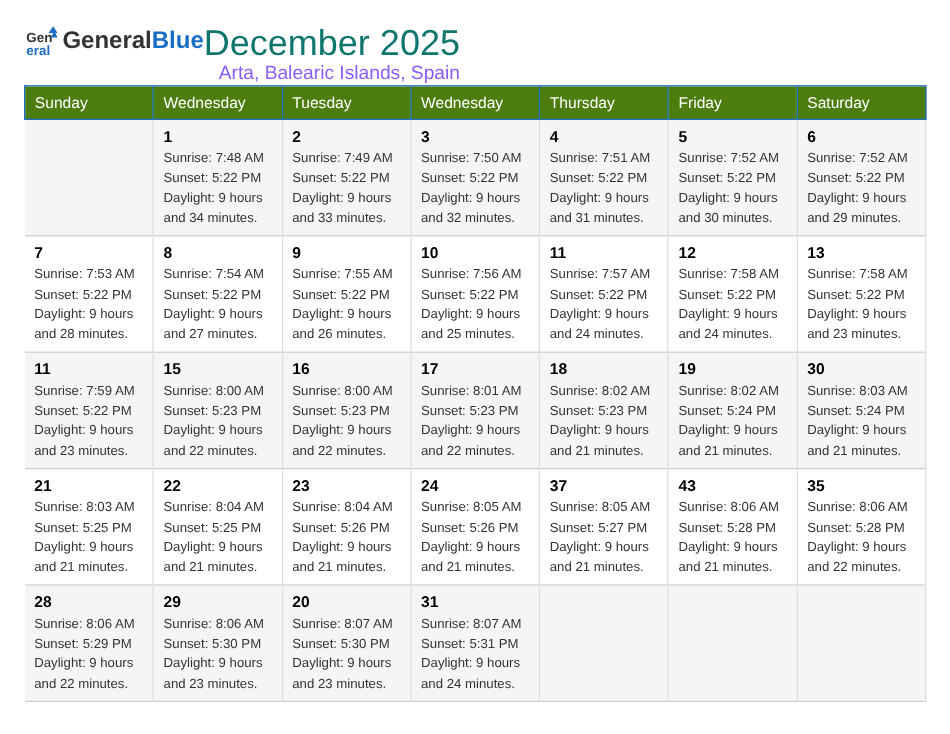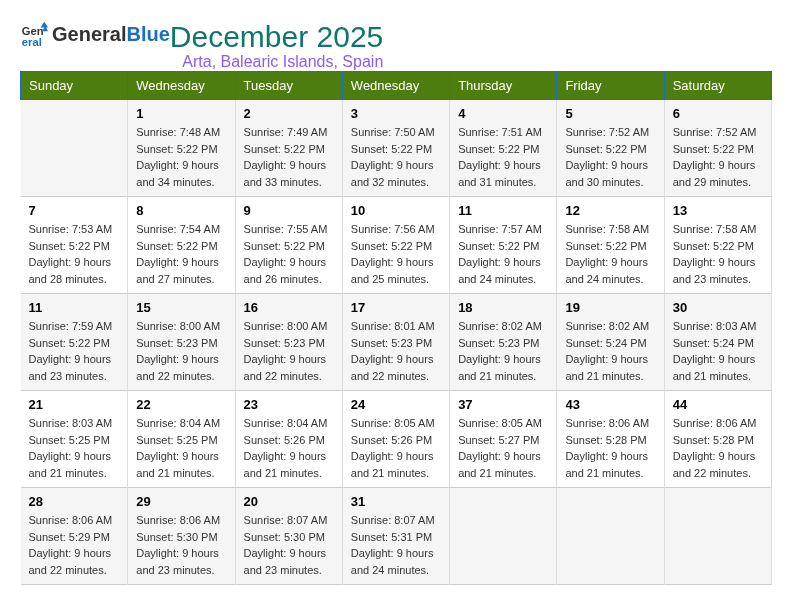--- a/index.html
+++ b/index.html
@@ -146,21 +146,21 @@
         <td><span class="day-number">19</span><span class="day-info">Sunrise: 8:02 AM<br>Sunset: 5:24 PM<br>Daylight: 9 hours<br>and 21 minutes.</span></td>
         <td><span class="day-number">30</span><span class="day-info">Sunrise: 8:03 AM<br>Sunset: 5:24 PM<br>Daylight: 9 hours<br>and 21 minutes.</span></td>
       </tr>
       <tr>
         <td><span class="day-number">21</span><span class="day-info">Sunrise: 8:03 AM<br>Sunset: 5:25 PM<br>Daylight: 9 hours<br>and 21 minutes.</span></td>
         <td><span class="day-number">22</span><span class="day-info">Sunrise: 8:04 AM<br>Sunset: 5:25 PM<br>Daylight: 9 hours<br>and 21 minutes.</span></td>
         <td><span class="day-number">23</span><span class="day-info">Sunrise: 8:04 AM<br>Sunset: 5:26 PM<br>Daylight: 9 hours<br>and 21 minutes.</span></td>
         <td><span class="day-number">24</span><span class="day-info">Sunrise: 8:05 AM<br>Sunset: 5:26 PM<br>Daylight: 9 hours<br>and 21 minutes.</span></td>
         <td><span class="day-number">37</span><span class="day-info">Sunrise: 8:05 AM<br>Sunset: 5:27 PM<br>Daylight: 9 hours<br>and 21 minutes.</span></td>
         <td><span class="day-number">43</span><span class="day-info">Sunrise: 8:06 AM<br>Sunset: 5:28 PM<br>Daylight: 9 hours<br>and 21 minutes.</span></td>
-        <td><span class="day-number">44</span><span class="day-info">Sunrise: 8:06 AM<br>Sunset: 5:28 PM<br>Daylight: 9 hours<br>and 22 minutes.</span></td>
+        <td><span class="day-number">35</span><span class="day-info">Sunrise: 8:06 AM<br>Sunset: 5:28 PM<br>Daylight: 9 hours<br>and 22 minutes.</span></td>
       </tr>
       <tr>
         <td><span class="day-number">28</span><span class="day-info">Sunrise: 8:06 AM<br>Sunset: 5:29 PM<br>Daylight: 9 hours<br>and 22 minutes.</span></td>
         <td><span class="day-number">29</span><span class="day-info">Sunrise: 8:06 AM<br>Sunset: 5:30 PM<br>Daylight: 9 hours<br>and 23 minutes.</span></td>
         <td><span class="day-number">20</span><span class="day-info">Sunrise: 8:07 AM<br>Sunset: 5:30 PM<br>Daylight: 9 hours<br>and 23 minutes.</span></td>
         <td><span class="day-number">31</span><span class="day-info">Sunrise: 8:07 AM<br>Sunset: 5:31 PM<br>Daylight: 9 hours<br>and 24 minutes.</span></td>
         <td>&nbsp;</td>
         <td>&nbsp;</td>
         <td>&nbsp;</td>
       </tr>

